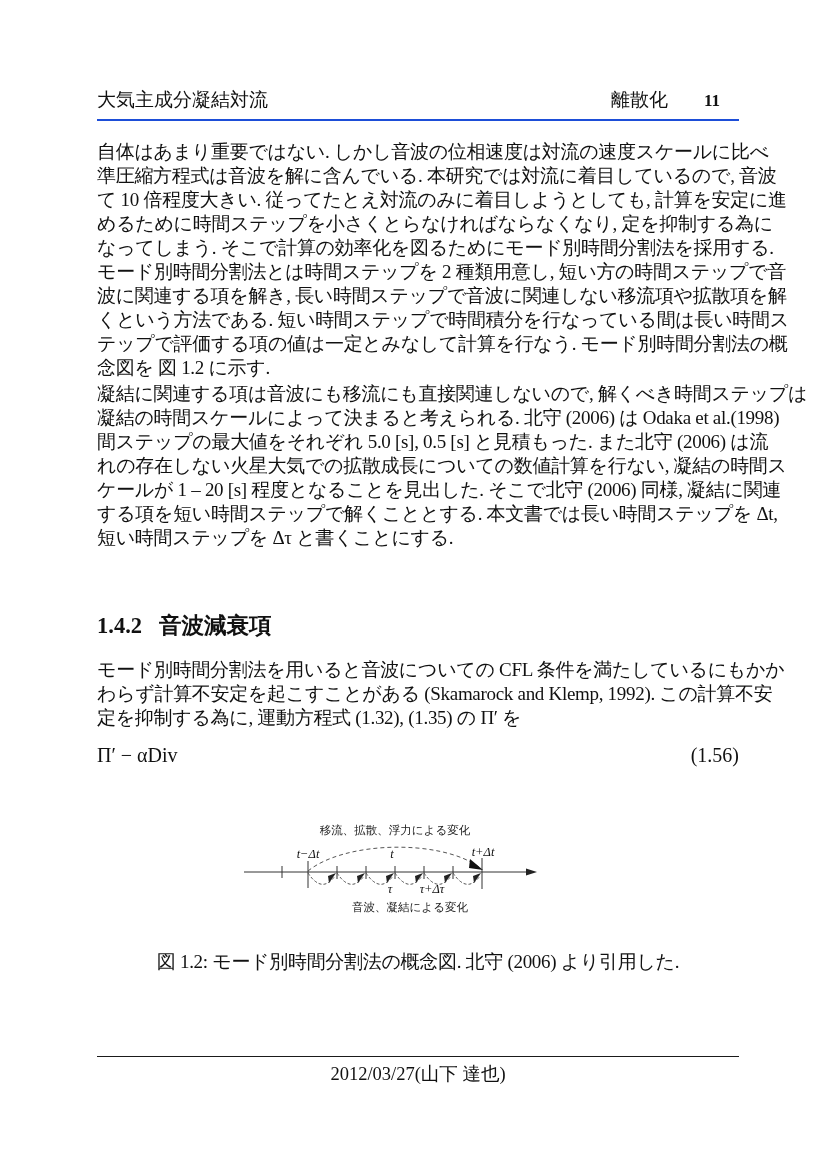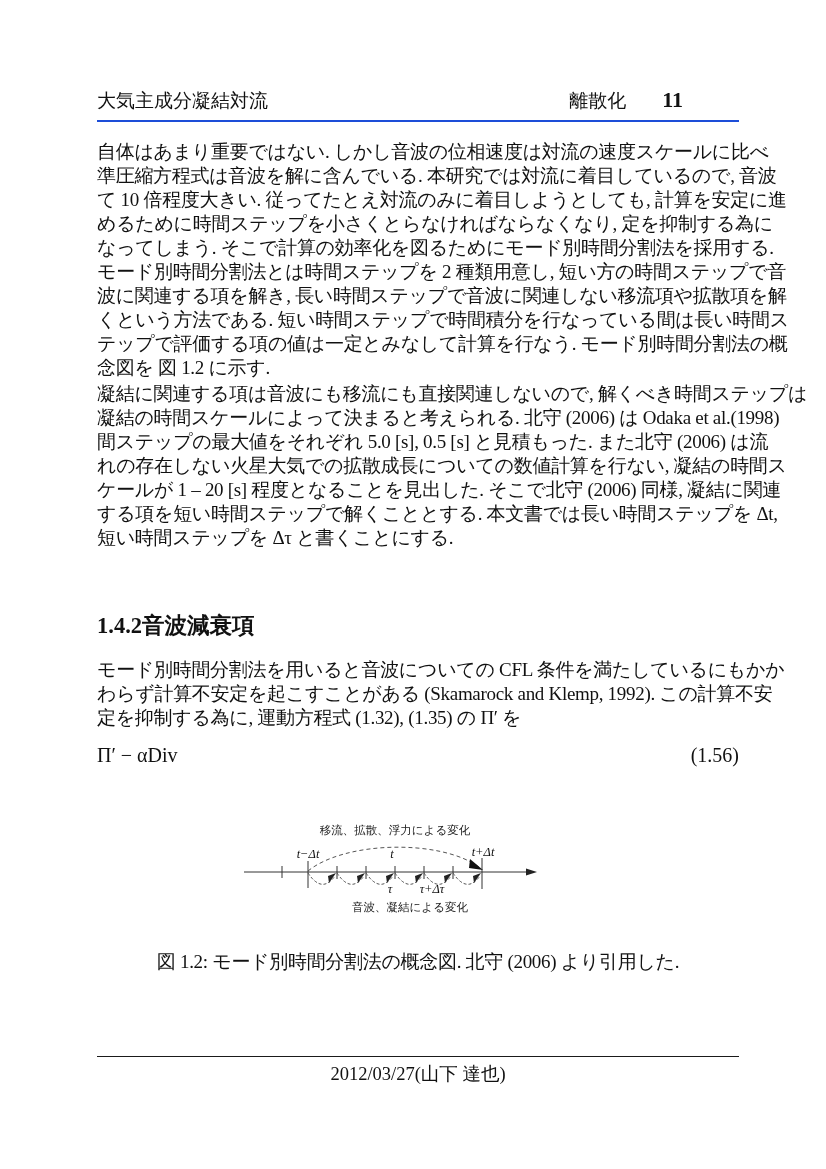--- a/index.html
+++ b/index.html
@@ -12,34 +12,34 @@
   
   .header{
     left:97px;top:87px;width:642px;
     display:flex;align-items:baseline;
     font-size:19px;
     border-bottom:2px solid #1d4ed8;
     padding-bottom:6px;
   }
   .header-right{margin-left:auto;display:flex;align-items:baseline;}
   .header-section{margin-right:36px;}
-  .header-pagenum{font-weight:bold;margin-right:56px;font-size:22px;}
+  .header-pagenum{font-weight:bold;margin-right:19px;font-size:17px;}
   
   .para{left:97px;width:652px;font-size:19px;line-height:24px;letter-spacing:-0.3px;}
   .para .line{white-space:nowrap;height:24px;}
   .p1{top:140px;}
   .p2{top:382px;}
   .p3{top:658px;}
   
   .section-heading{
     left:97px;top:610px;
     font-size:22.5px;font-weight:bold;
     display:flex;align-items:baseline;
   }
-  .section-number{}
+  .section-number{margin-right:17px;}
   
   .eq-row{left:97px;top:744px;width:642px;height:26px;font-size:20px;}
   .eq-num{position:absolute;right:0;top:0;}
   
   .figure{left:240px;top:818px;width:300px;height:100px;}
   .fig-caption{
     left:97px;top:949px;width:642px;text-align:center;
     font-size:19px;white-space:nowrap;letter-spacing:-0.3px;
   }
   

